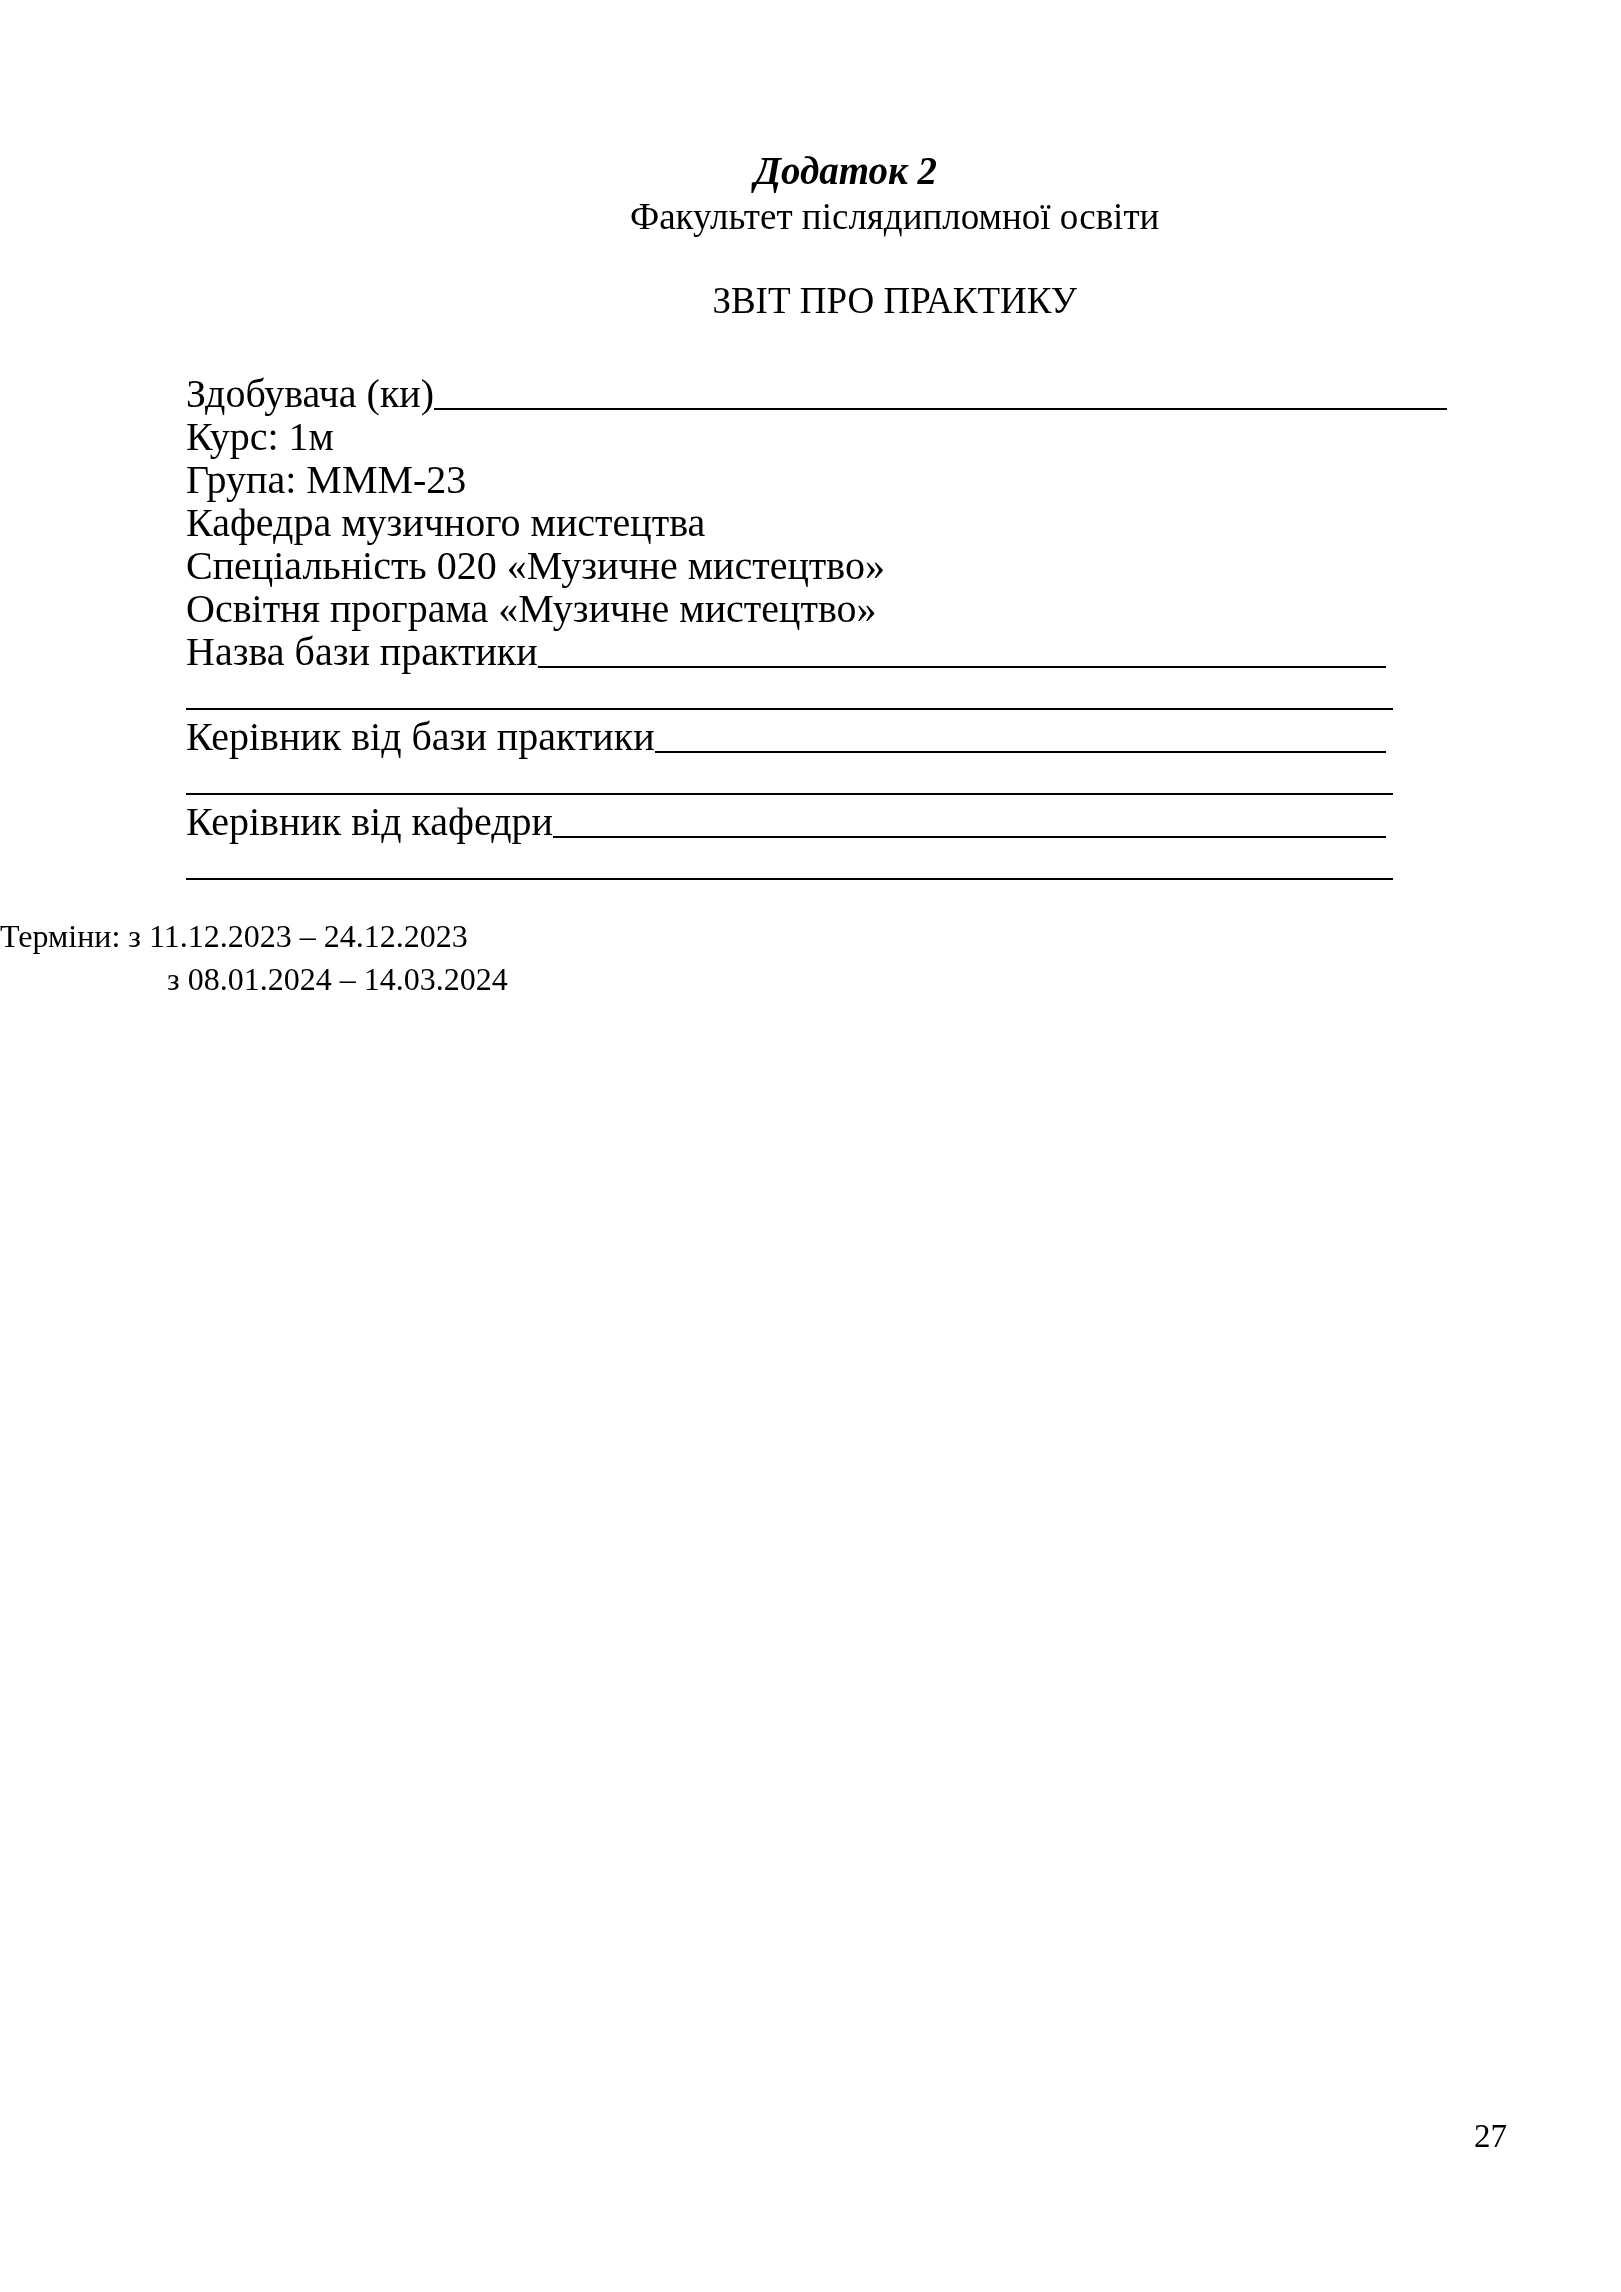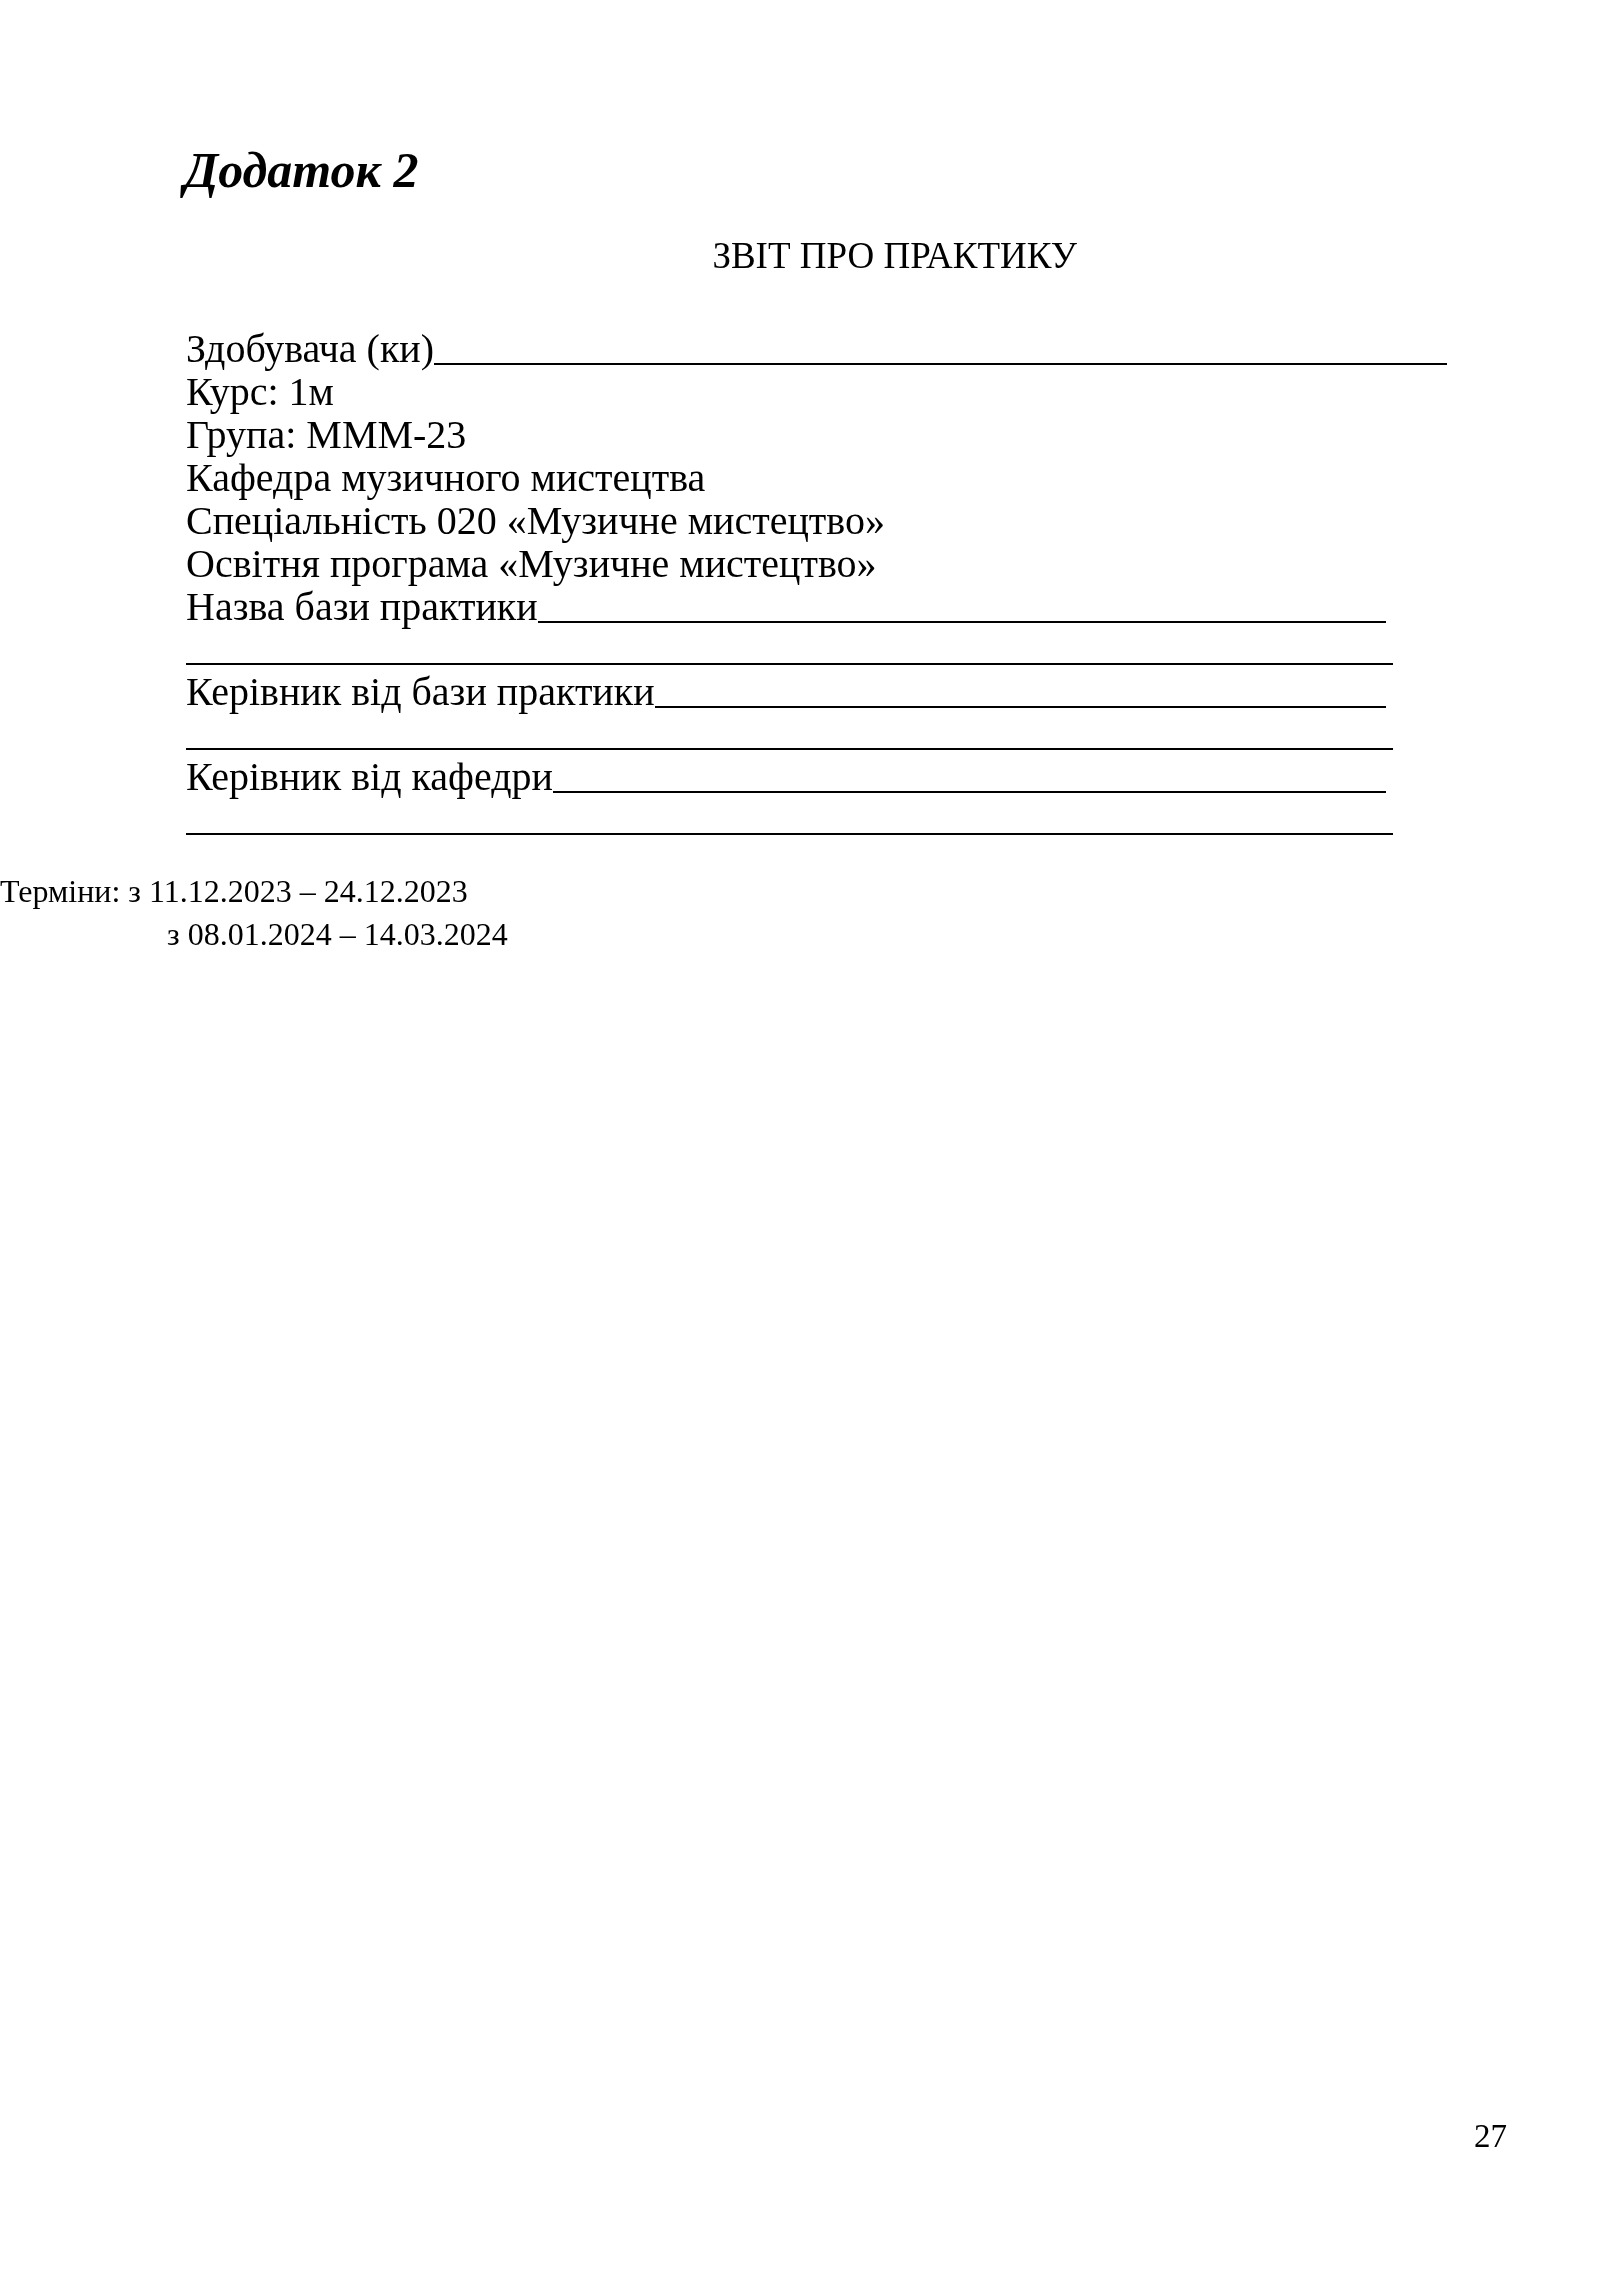--- a/index.html
+++ b/index.html
@@ -16,23 +16,23 @@
     font-family: "Liberation Serif", "DejaVu Serif", serif;
     overflow: hidden;
   }
   
   .head-block {
     margin-left: 184px;
     margin-right: 15.7px;
   }
   .appendix {
     margin-top: 147px;
-    text-align: left;
+    text-align: center;
     padding-right: 98px;
-    font-size: 50px;
+    font-size: 39px;
     line-height: 47px;
     font-weight: bold;
     font-style: italic;
   }
   .hdr-line {
     text-align: center;
     font-size: 37px;
     line-height: 45px;
   }
   .hdr-line.first {
@@ -96,20 +96,21 @@
   }
 </style>
 </head>
 <body>
 
 <div class="page">
 
   <div class="head-block">
     <div class="appendix">Додаток 2</div>
 
+    <div class="hdr-line">Факультет післядипломної освіти</div>
 
     <div class="doc-title">ЗВІТ ПРО ПРАКТИКУ</div>
   </div>
 
   <div class="form-block">
 
     <div class="row">
       <span class="lbl">Здобувача (ки)</span>
       <span class="fill"></span>
     </div>

